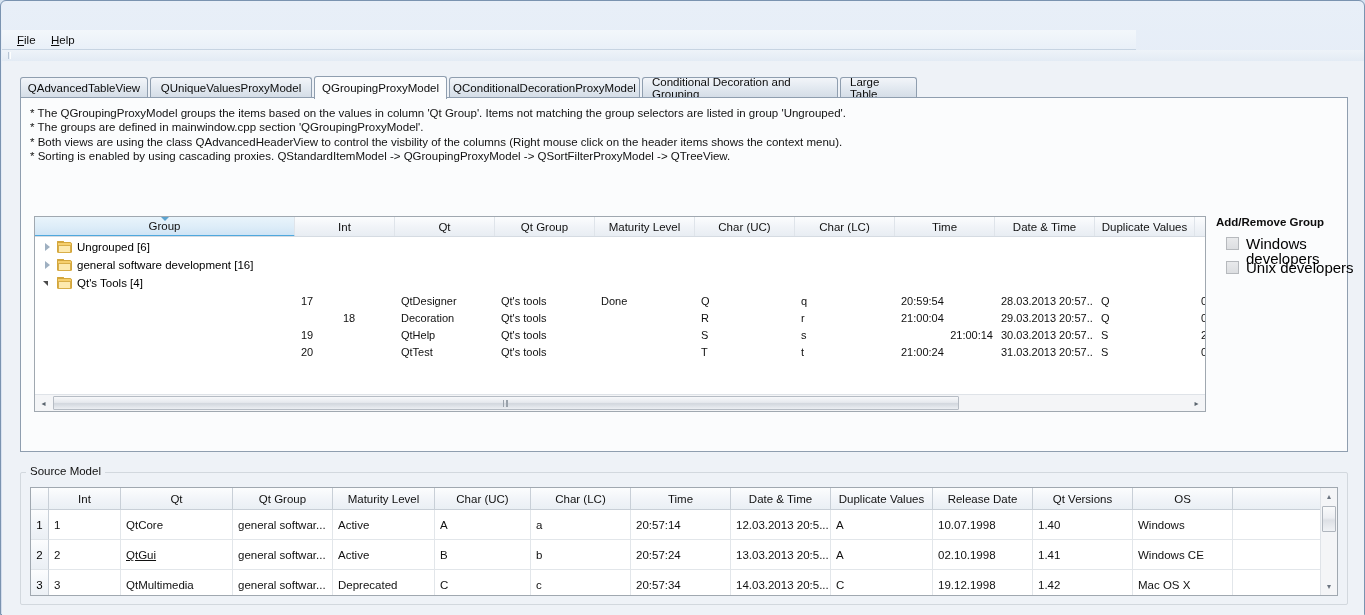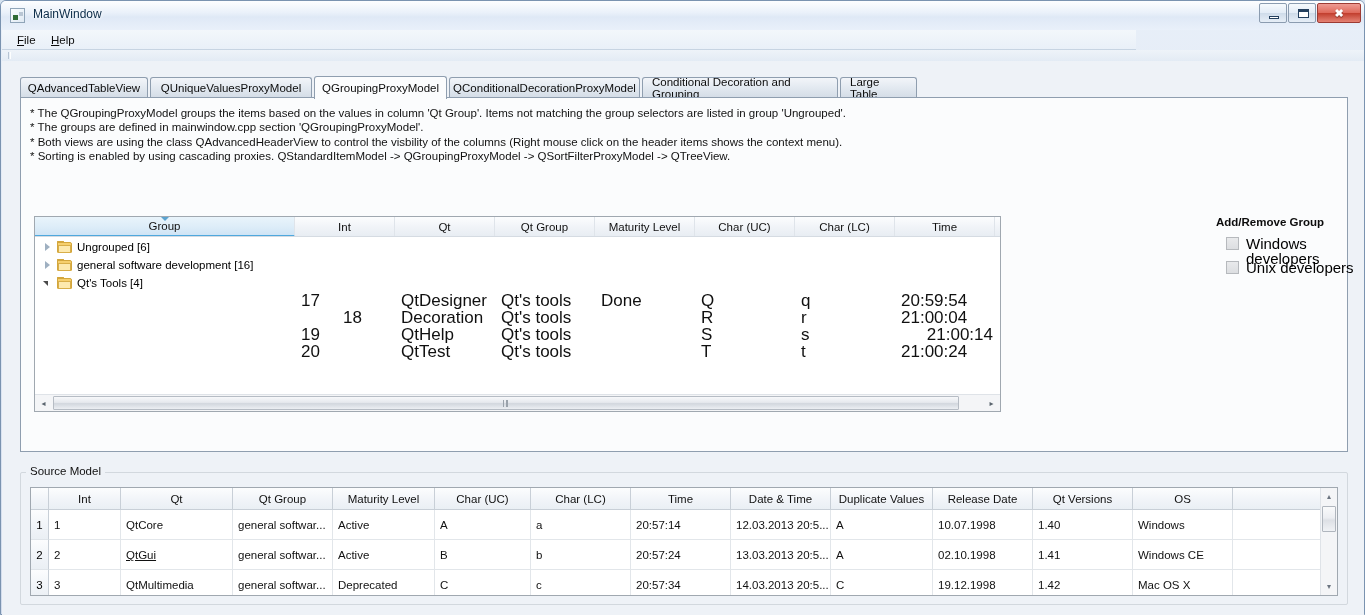--- a/index.html
+++ b/index.html
@@ -119,21 +119,21 @@
     background: #fbfcfd;
     border: 1px solid #8f9eaf;
   }
 
   
   #desc { position: absolute; left: 9px; top: 8px; width: 1300px; }
   #desc div { font-size: 11.5px; line-height: 14.3px; color: #121212; white-space: nowrap; }
 
   
   #treewrap {
-    position: absolute; left: 13px; top: 118px; width: 967px; height: 196px;
+    position: absolute; left: 13px; top: 118px; width: 1172px; height: 196px;
     border: 1px solid #a0a8b0; background: #ffffff;
   }
   #tree-header {
     position: absolute; left: 0; top: 0; width: 100%; height: 20px;
     background: linear-gradient(to bottom,#fcfdfe 0%,#f1f4f8 50%,#e8edf3 100%);
     border-bottom: 1px solid #d5dbe2;
     overflow: hidden;
   }
   .th {
     position: absolute; top: 0; height: 20px;
@@ -152,21 +152,21 @@
     border-left: 4px solid transparent; border-right: 4px solid transparent;
     border-top: 4px solid #5ba3d0;
   }
   #tree-body {
     position: absolute; left: 0; top: 21px; width: 100%; height: 155px;
     overflow: hidden; background: #fff;
   }
   .trow { position: absolute; left: 0; width: 100%; height: 18px; }
   .tcell {
     position: absolute; top: 0; height: 18px; line-height: 18px;
-    font-size: 17px; color: #101010; overflow: hidden; white-space: nowrap;
+    font-size: 11px; color: #101010; overflow: hidden; white-space: nowrap;
   }
   .grouprow .branch {
     position: absolute; top: 5px; width: 0; height: 0;
   }
   .branch.collapsed {
     left: 10px; top: 5px;
     border-top: 4px solid transparent; border-bottom: 4px solid transparent;
     border-left: 5px solid #9fb0c1;
   }
   .branch.expanded {
@@ -282,36 +282,20 @@
     font-size:8px; color:#6b7480;
   }
   .vsb-up { top: 0; }
   .vsb-dn { bottom: 0; }
 </style>
 </head>
 <body>
 
 <div id="window">
 
-  <div id="titlebar">
-    <div id="title-icon">
-      <div class="sq"></div>
-        <div class="sq2"></div>
-    </div>
-    <div id="title-text">MainWindow</div>
-    <div class="winbtn" id="btn-min">
-        <div class="bar"></div>
-      </div>
-    <div class="winbtn" id="btn-max">
-        <div class="box"></div>
-      </div>
-    <div class="winbtn" id="btn-close">
-      <div class="glyph">✖</div>
-    </div>
-  </div>
 
   <div id="menubar">
     <div class="menuitem" id="mi-file"><u>F</u>ile</div>
     <div class="menuitem" id="mi-help"><u>H</u>elp</div>
   </div>
 
   <div id="toolstrip">
     <div class="grip"></div>
   </div>
 

